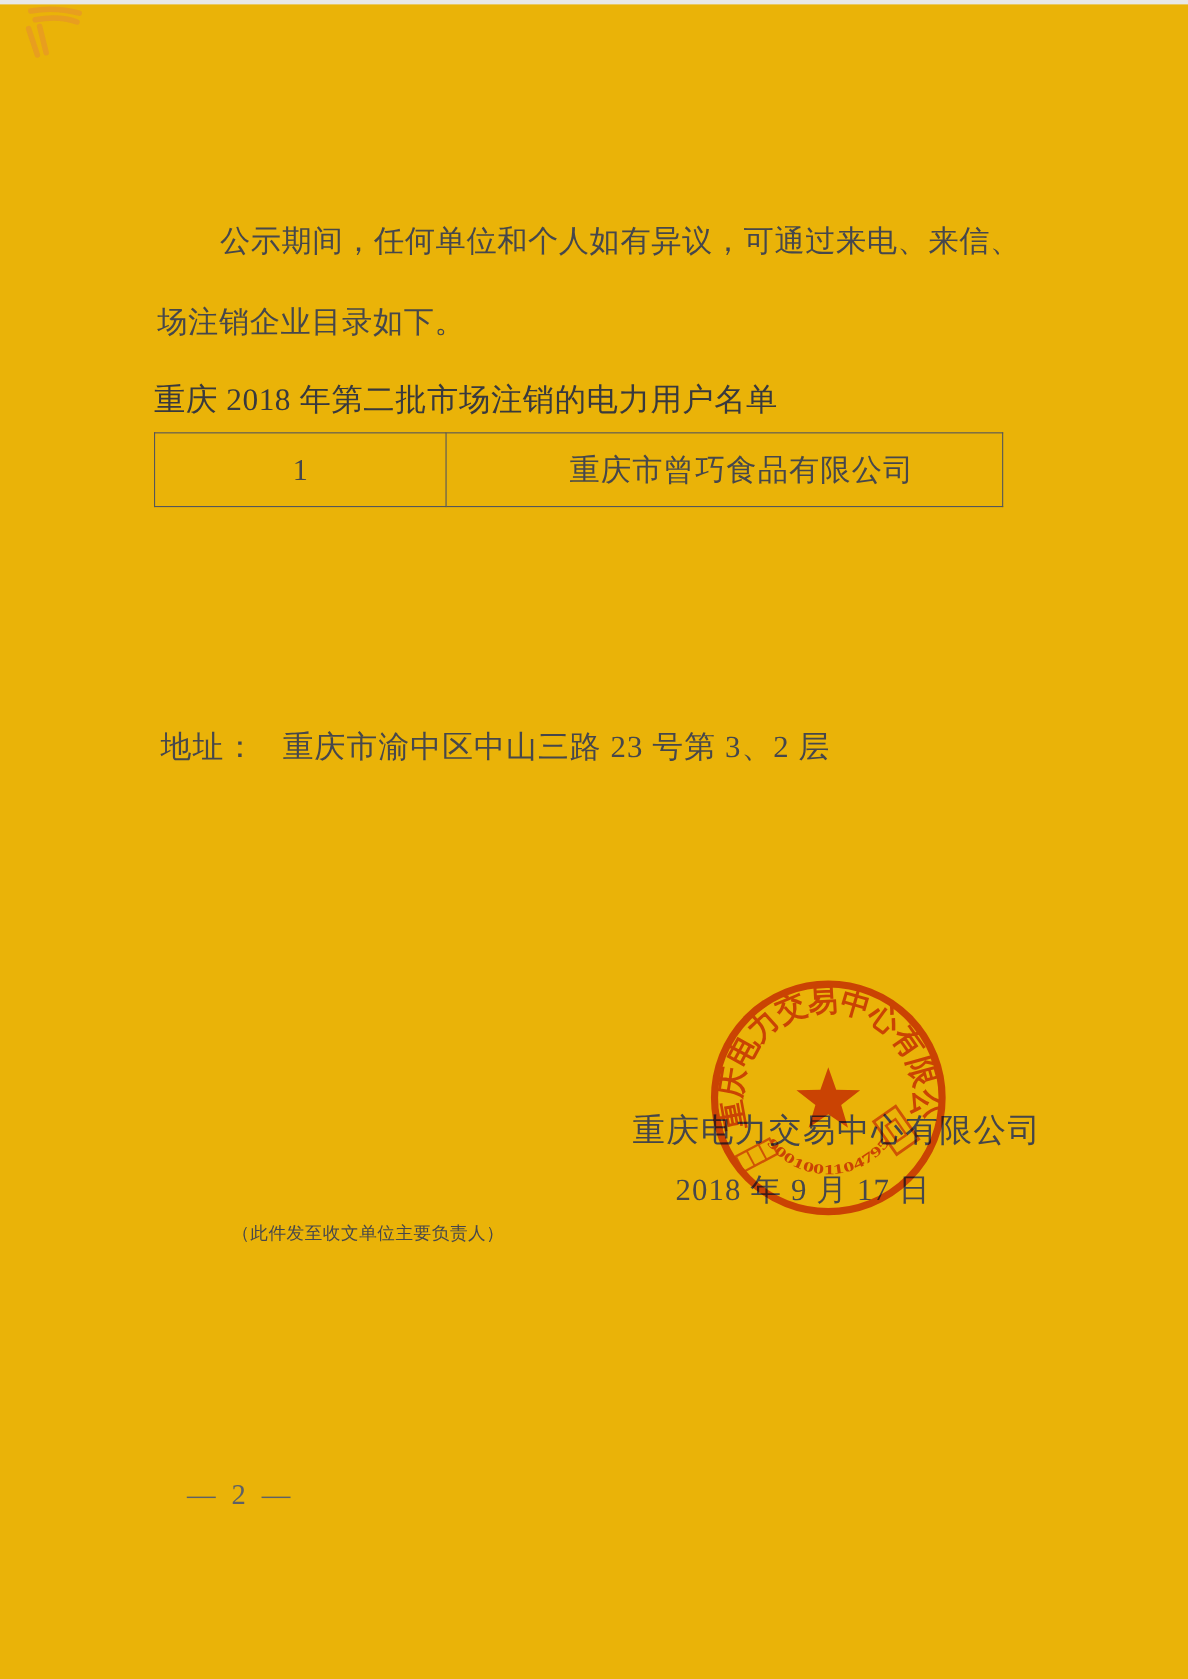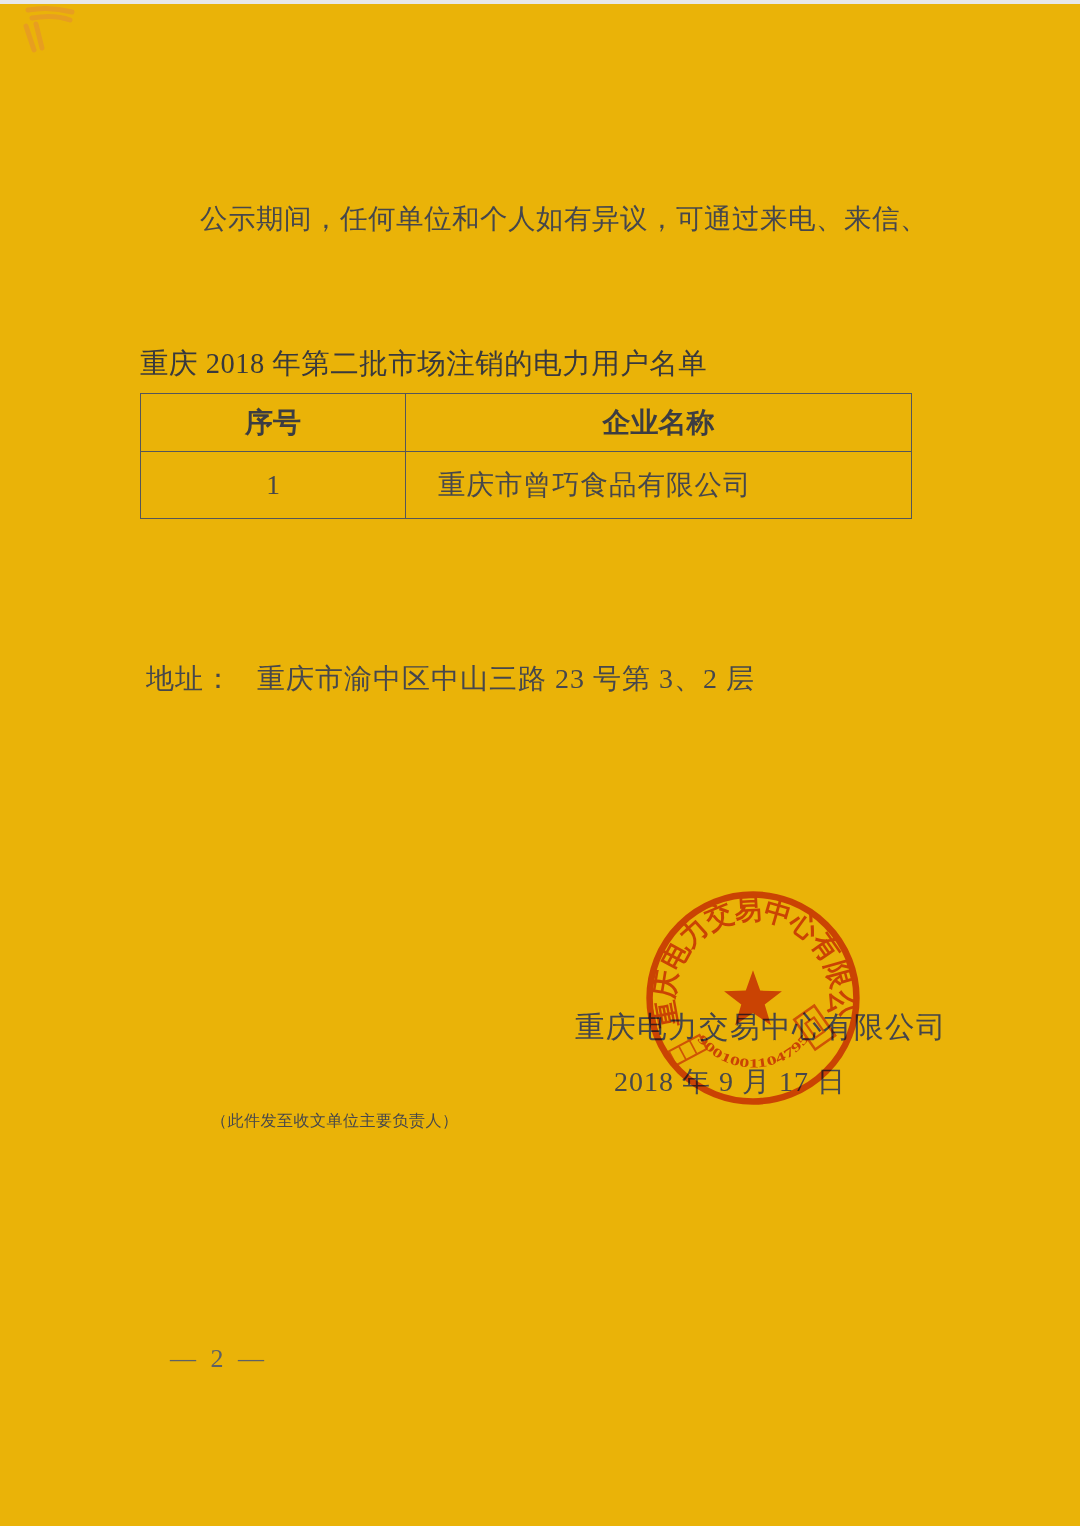--- a/index.html
+++ b/index.html
@@ -61,21 +61,21 @@
     font-size: 28px; font-weight: bold;
     text-align: center; vertical-align: middle;
     color: #3c3d42;
   }
   .reg-table .cell {
     height: 66px;
     font-size: 27.5px;
     vertical-align: middle;
   }
   .reg-table .cell.num { text-align: center; }
-  .reg-table .cell.name { text-align: left; padding-left: 32px; letter-spacing: 1px; }
+  .reg-table .cell.name { text-align: center; padding-left: 32px; letter-spacing: 1px; }
 
   
   .phone-line { left: 146px; top: 597px; font-size: 28px; letter-spacing: 1px; white-space: nowrap; }
   .addr-line  { left: 146px; top: 656px; font-size: 28px; letter-spacing: 1px; white-space: nowrap; }
   .addr-line .gap { display: inline-block; width: 24px; }
 
   
   .sig-company {
     left: 575px; top: 1004px;
     font-size: 29.5px; letter-spacing: 1.5px;
@@ -120,34 +120,31 @@
 <body>
 
 <div class="page">
 
   <svg class="abs artifact" viewBox="0 0 70 52">
     <path d="M8 6 Q 30 2 52 8 M12 14 Q 34 10 50 16 M6 22 L14 46 M16 20 L22 44" fill="none" stroke="#e0695e" stroke-width="5" stroke-linecap="round"></path>
   </svg>
 
   <div class="abs paragraph">
     <div class="line indent">公示期间，任何单位和个人如有异议，可通过来电、来信、</div>
+    <div class="line">场注销企业目录如下。</div>
   </div>
 
   <div class="abs table-title">重庆 2018 年第二批市场注销的电力用户名单</div>
 
   <table class="abs reg-table">
     <colgroup>
         <col class="c1">
         <col>
       </colgroup>
     <tbody>
-        <tr>
-      <th class="hdr">序号</th>
-      <th class="hdr">企业名称</th>
-    </tr>
     <tr>
       <td class="cell num">1</td>
       <td class="cell name">重庆市曾巧食品有限公司</td>
     </tr>
   </tbody>
     </table>
 
   <div class="abs addr-line">
     <span>地址：</span><span class="gap"></span><span>重庆市渝中区中山三路 23 号第 3、2 层</span>
   </div>

